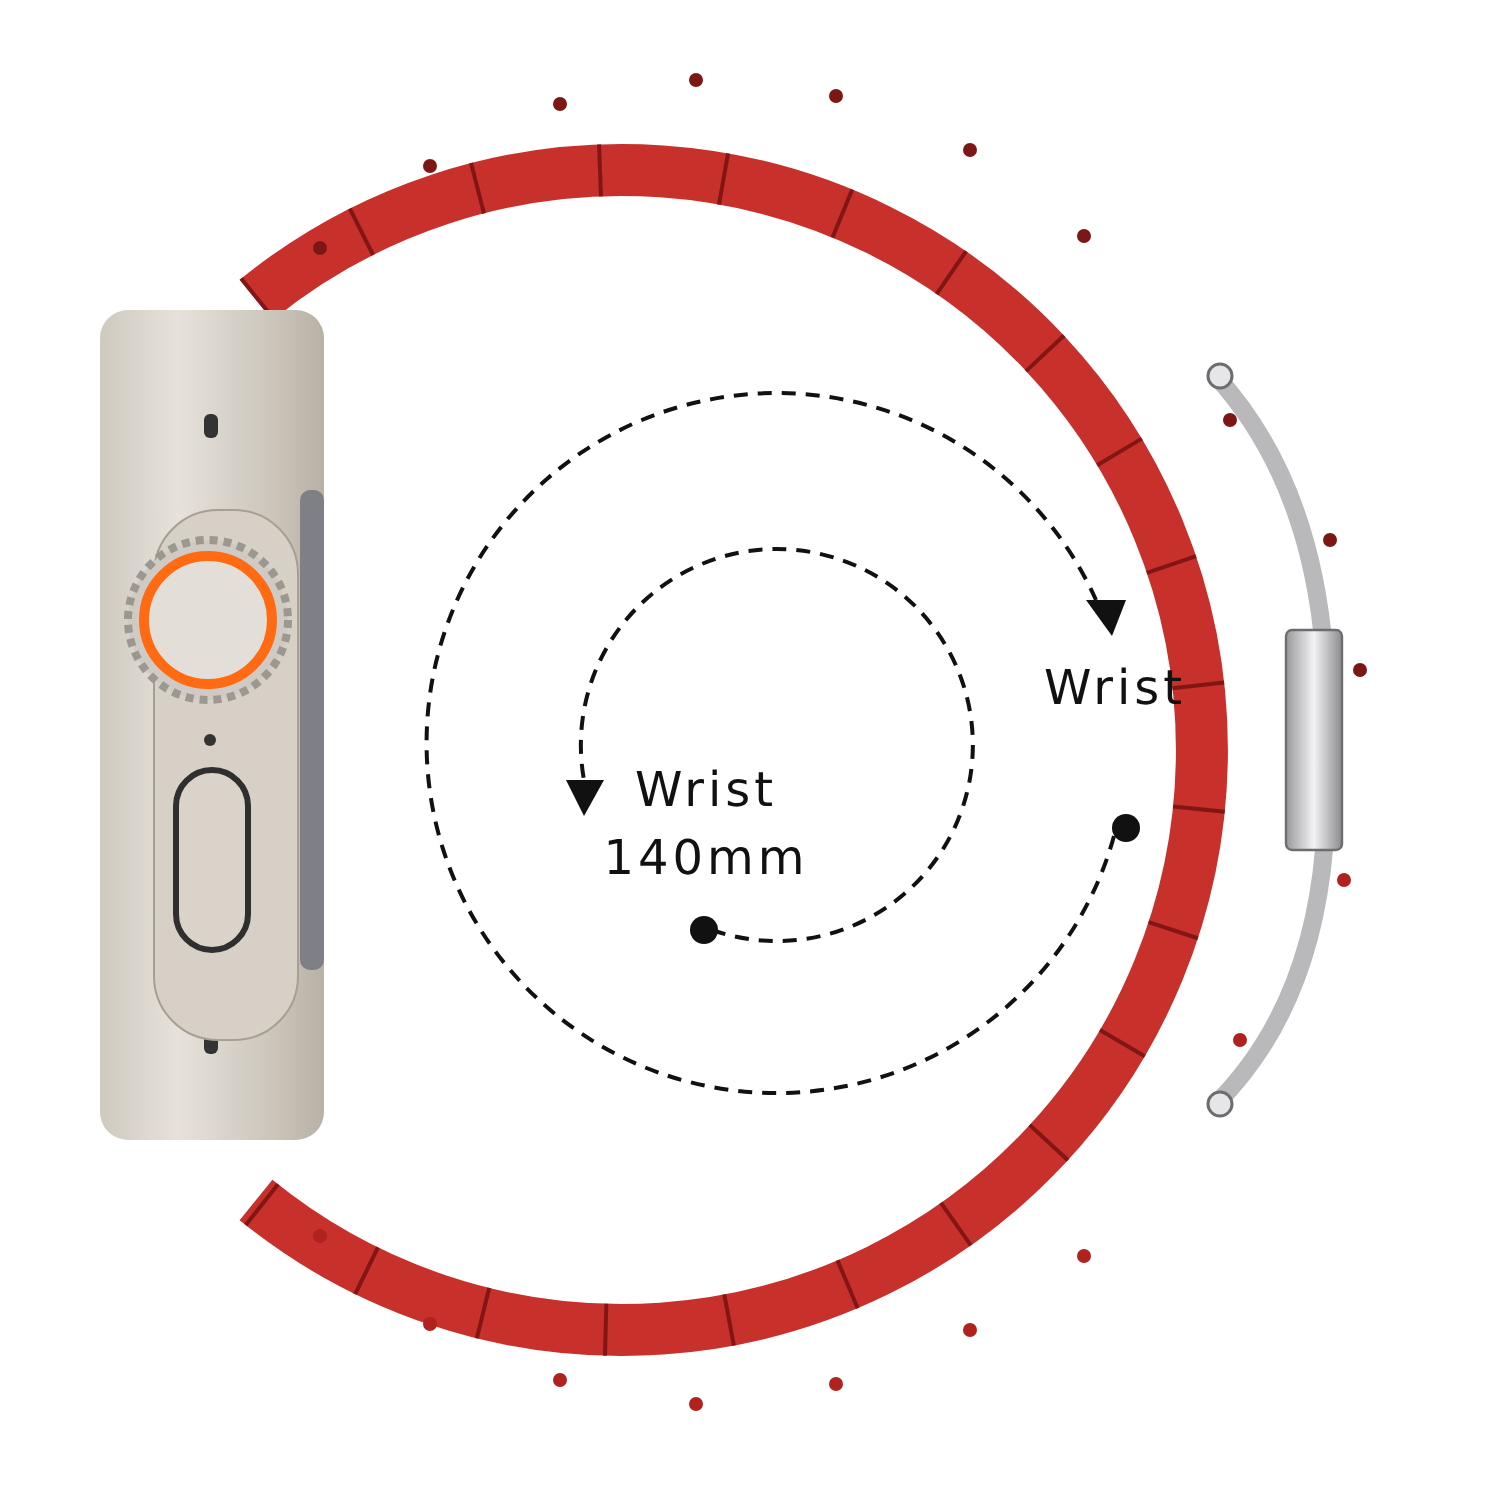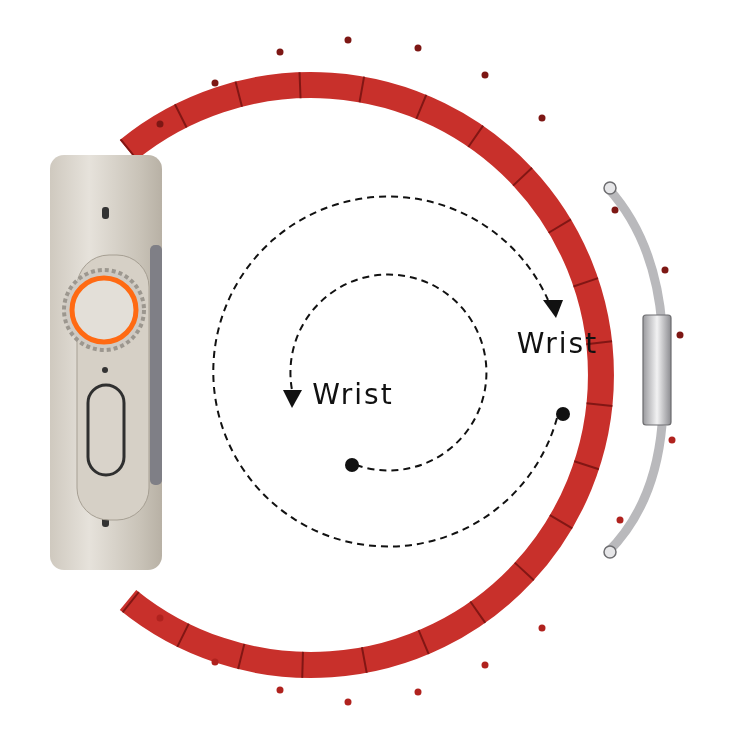--- a/index.html
+++ b/index.html
@@ -1,18 +1,18 @@
 <!DOCTYPE html>
 <html><head>
 <meta charset="utf-8">
 <style>
   html, body { margin:0; padding:0; background:#ffffff; }
   body { width:750px; height:750px; position:relative; overflow:hidden; font-family:"DejaVu Sans", sans-serif; }
   #stage { position:absolute; left:0; top:0; width:750px; height:750px; }
-  .label { position:absolute; color:#111111; font-size:28px; letter-spacing:2px; line-height:34px; text-align:center; }
+  .label { position:absolute; color:#111111; font-size:24px; letter-spacing:2px; line-height:34px; text-align:center; }
   #lbl-140 { left:298px; top:378px; width:110px; }
   #lbl-220 { left:500px; top:327px; width:115px; }
 </style>
 </head>
 <body>
 
 <div id="stage">
   <svg width="750" height="750" viewBox="0 0 750 750">
     <defs>
       <linearGradient id="caseGrad" x1="0" x2="1" y1="0" y2="0">
@@ -86,17 +86,18 @@
     </g>
     <g>
       <path d="M356 465 A 98 98 0 1 0 292 390" fill="none" stroke="#111" stroke-width="2" stroke-dasharray="7 5"></path>
       <polygon points="283,390 302,390 292,408" fill="#111"></polygon>
       <circle cx="352" cy="465" r="7" fill="#111"></circle>
     </g>
   </svg>
 
   <div id="lbl-140" class="label">
     <div>Wrist</div>
+    <div>140mm</div>
   </div>
   <div id="lbl-220" class="label">
     <div>Wrist</div>
   </div>
 </div>
 
 </body></html>

